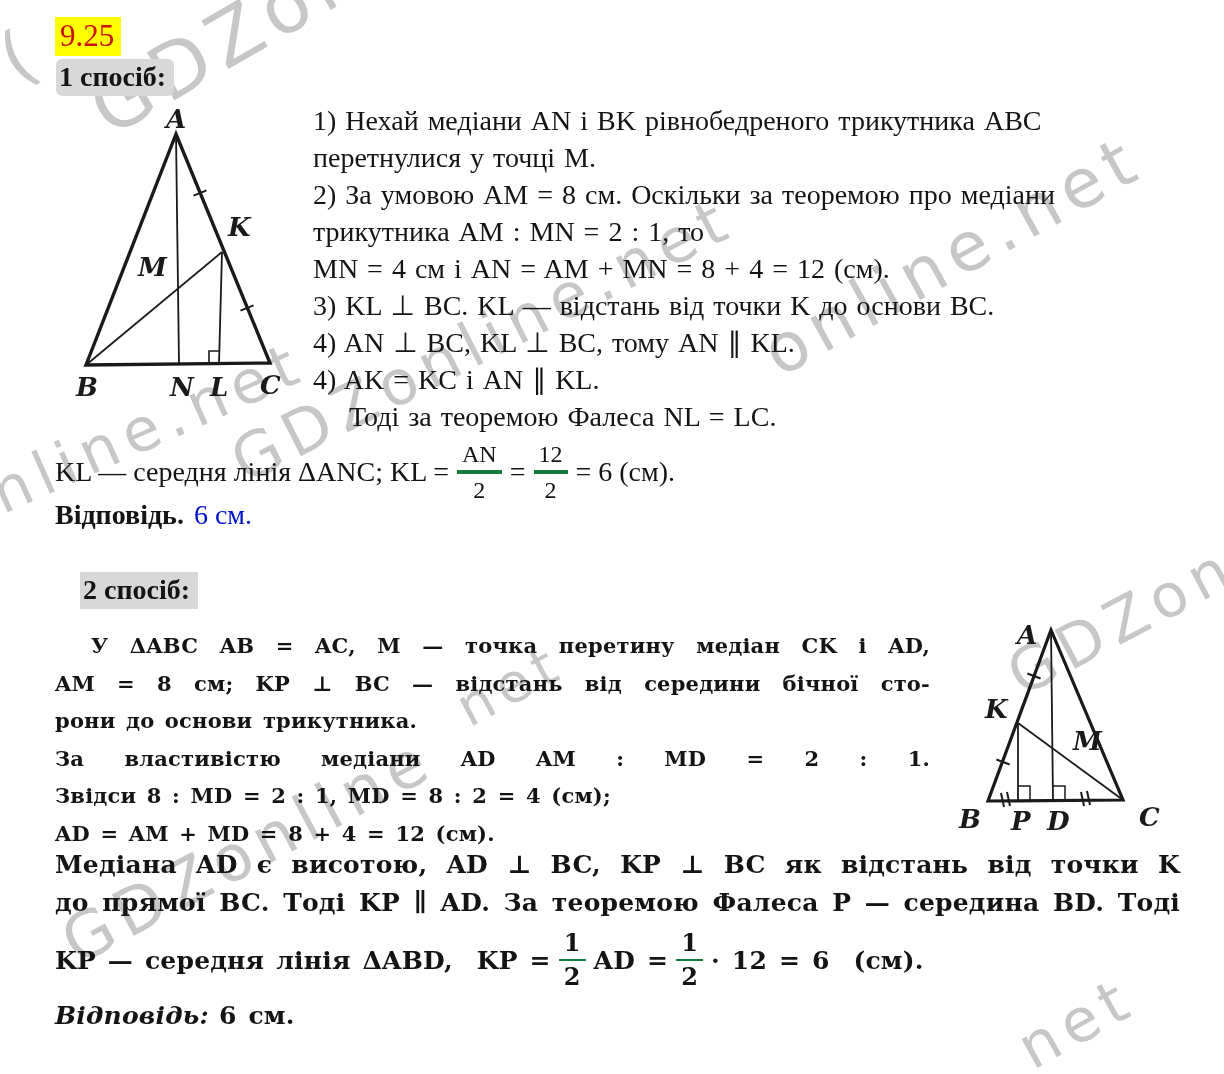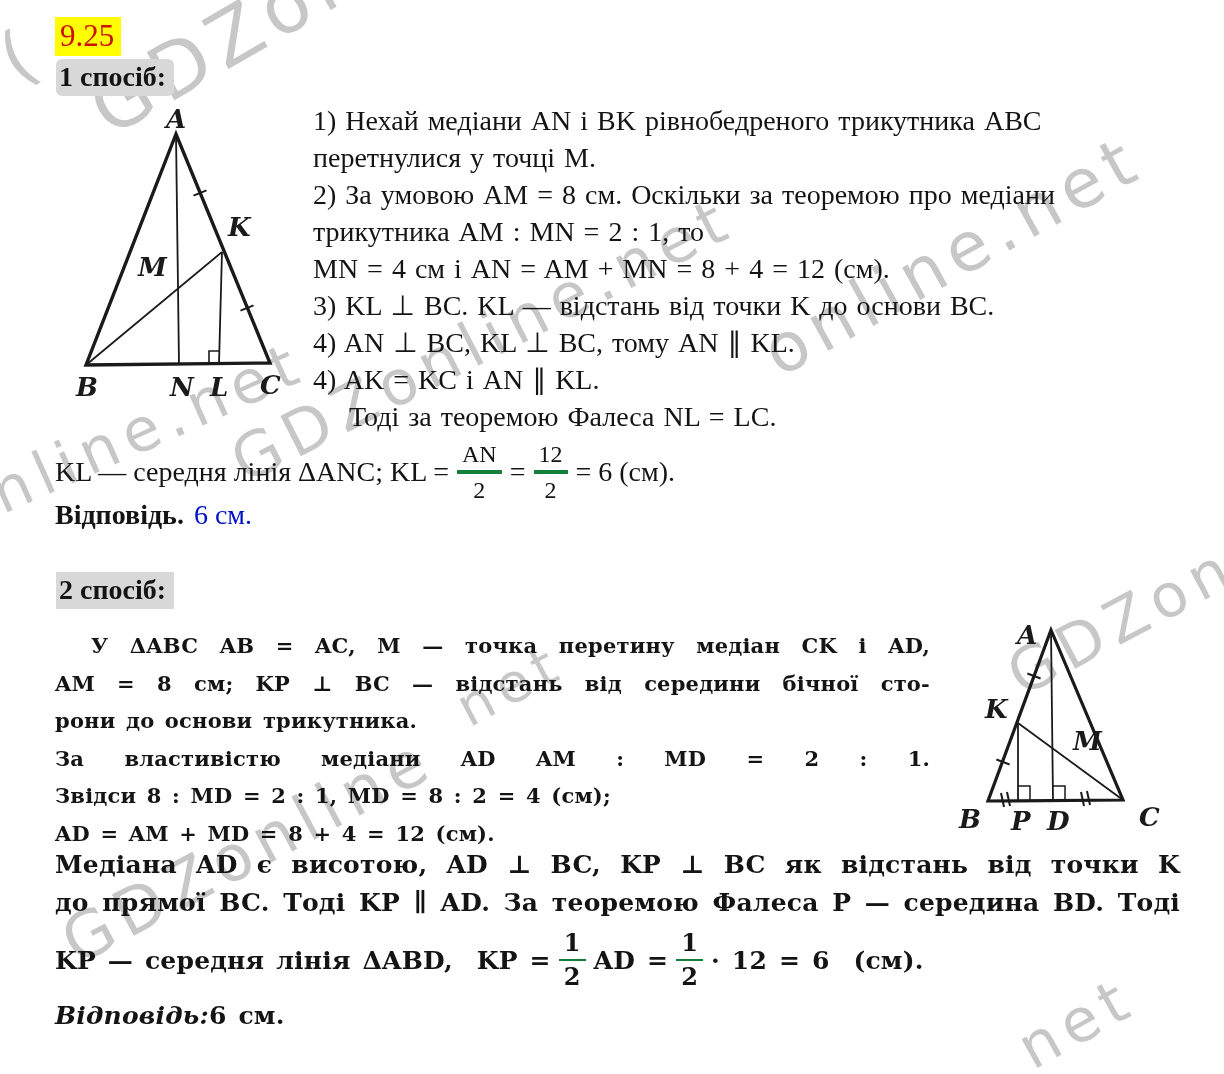--- a/index.html
+++ b/index.html
@@ -10,21 +10,21 @@
   .wm{position:absolute;font-family:"DejaVu Sans",sans-serif;font-weight:400;
       color:var(--watermark-gray,#9a9a9a);opacity:.55;letter-spacing:8px;
       transform-origin:0 0;white-space:nowrap;line-height:1;}
   .content{position:absolute;inset:0;z-index:1;}
   
   .badge-number{position:absolute;left:55px;top:17px;background:var(--highlight-yellow,#ffff00);
       color:var(--problem-red,#cc1100);font-size:31px;line-height:1.15;padding:1px 7px 2px 5px;}
   .method-heading{position:absolute;left:56px;background:var(--highlight-gray,#d8d8d8);
       font-weight:bold;font-size:28px;line-height:1.15;padding:2px 8px 3px 3px;}
   .h1{top:59px;border-radius:6px;}
-  .h2{top:572px;}
+  .h2{top:572px;margin-left:24px;}
   
   .m1-lines{position:absolute;left:313px;top:102px;font-size:28px;line-height:37px;
       word-spacing:2px;}
   .m1-lines .line{white-space:nowrap;}
   .m1-lines .line:nth-child(9){padding-left:36px;}
   .m1-formula{position:absolute;left:55px;top:441px;height:62px;display:flex;
       align-items:center;font-size:28px;}
   .m1-formula .t{white-space:pre;}
   .m1-answer{position:absolute;left:55px;top:499px;font-size:28px;}
   .m1-answer .lbl{font-weight:bold;}
@@ -41,21 +41,21 @@
   .m2-narrow .line:nth-child(1){text-indent:36px;}
   .m2-narrow .line:nth-child(1),.m2-narrow .line:nth-child(2),
   .m2-narrow .line:nth-child(4){text-align-last:justify;}
   .m2-wide{position:absolute;left:55px;top:846px;width:1125px;font-size:25px;line-height:38px;}
   .m2-wide .line{text-align-last:justify;}
   .m2-formula{position:absolute;left:55px;top:928px;height:64px;display:flex;
       align-items:center;font-size:25px;}
   .m2-formula .t{white-space:pre;}
   .m2-formula .frac .num{border-bottom-width:2px;}
   .m2-answer{position:absolute;left:55px;top:1001px;font-size:25px;}
-  .m2-answer .lbl{font-style:italic;}
+  .m2-answer .lbl{font-style:italic;margin-right:10px;}
   
   .diagram1{position:absolute;left:52px;top:96px;}
   .diagram2{position:absolute;left:941px;top:596px;}
   .dstroke{stroke:#1a1a1a;fill:none;}
   .dlabel{font-family:"DejaVu Serif",serif;font-weight:bold;font-style:italic;
       font-size:26px;fill:#1a1a1a;}
 </style>
 </head>
 <body>
 

